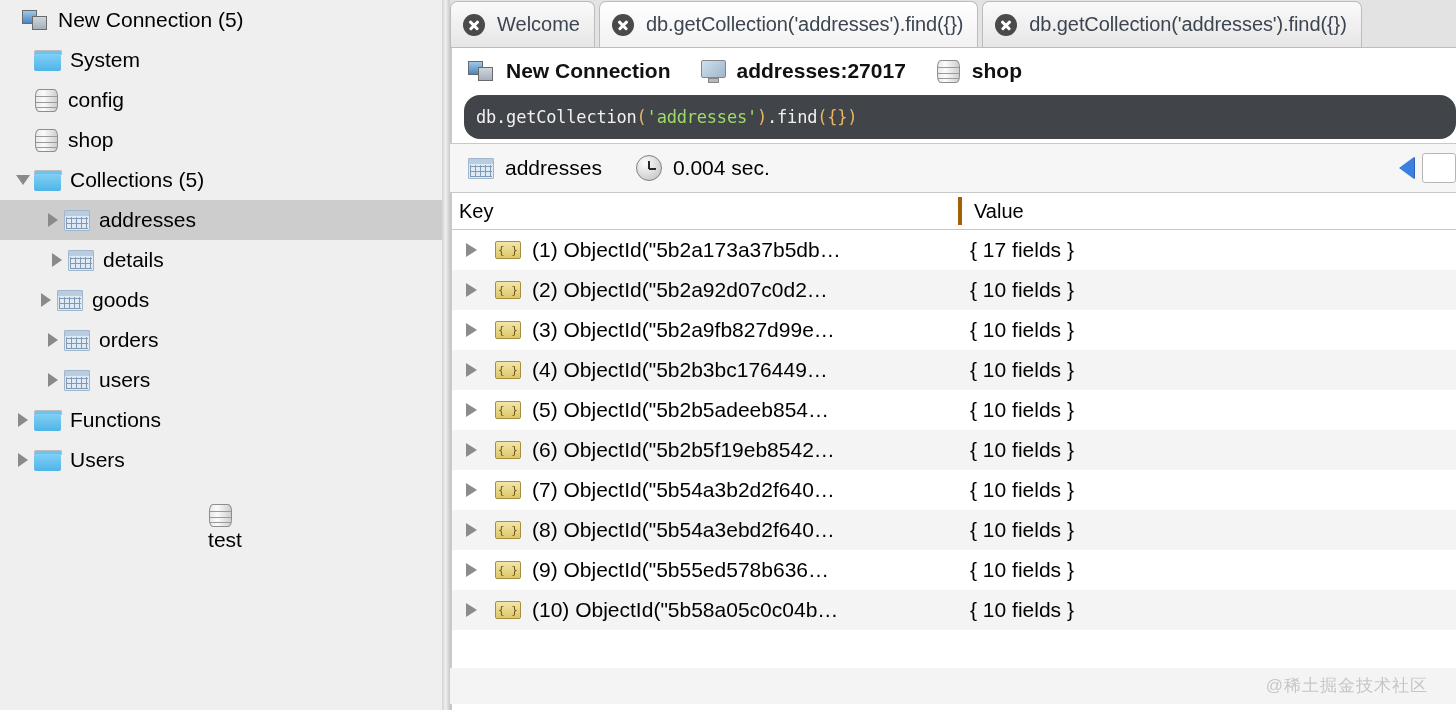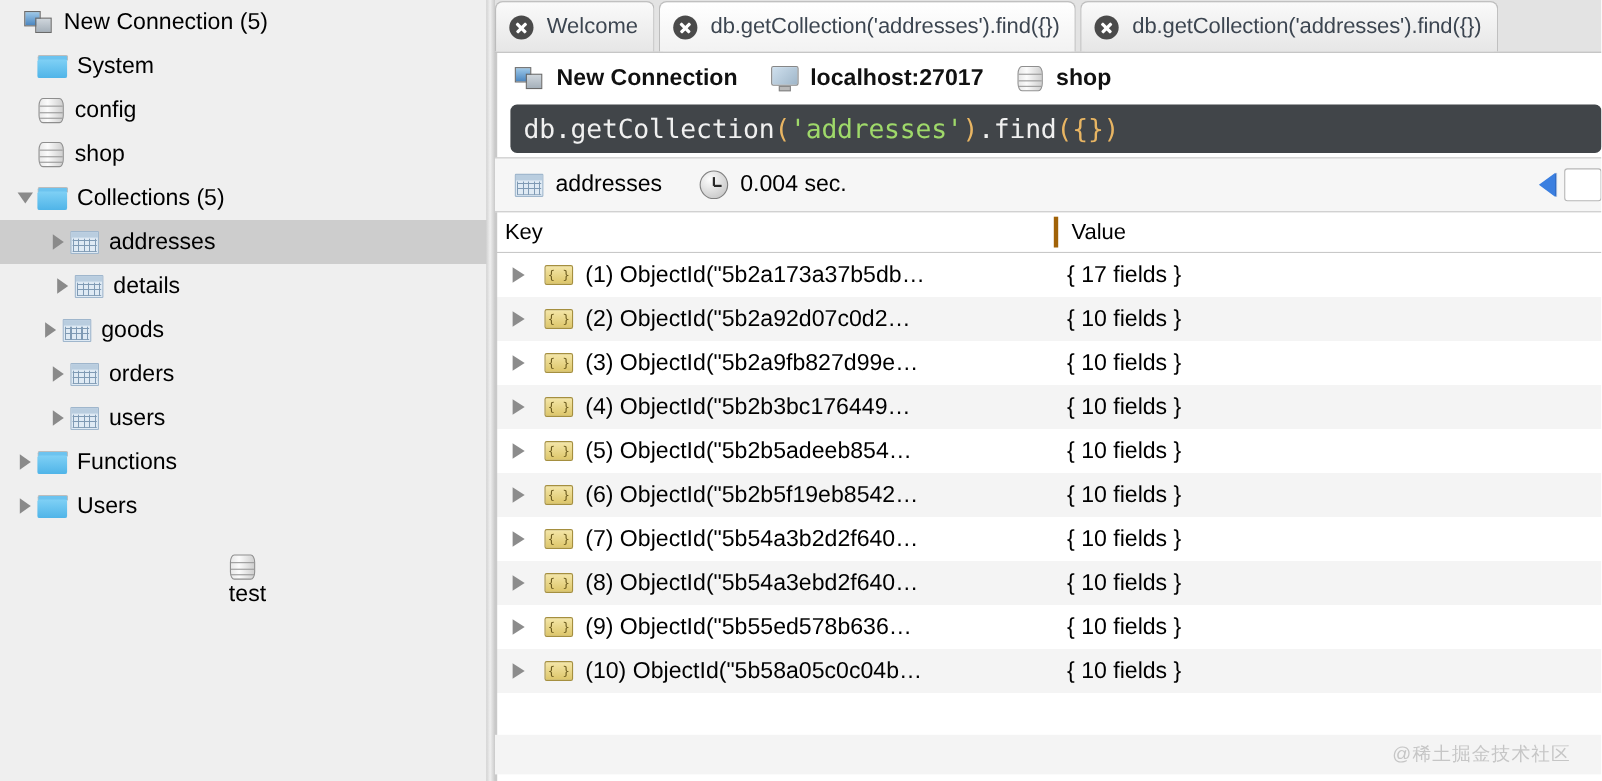--- a/index.html
+++ b/index.html
@@ -202,26 +202,26 @@
   #editorwrap {
     padding: 0 0 0 10px;
     background: #ffffff;
     height: 48px;
     box-sizing: border-box;
   }
   #editor {
     margin-left: 4px;
     height: 44px;
     background: #414549;
-    border-radius: 6px;
+    border-radius: 16px;
     display: flex;
     align-items: center;
     padding-left: 12px;
     font-family: "DejaVu Sans Mono", monospace;
-    font-size: 24px;
+    font-size: 17px;
     letter-spacing: -0.2px;
     white-space: nowrap;
     overflow: hidden;
   }
   .tok-plain  { color: #f0f0f0; }
   .tok-punct  { color: #e8b563; }
   .tok-string { color: #9fd96a; }
 
   
   #resultbar {
@@ -526,21 +526,21 @@
         </span>
         <span class="clabel">New Connection</span>
       </div>
       <div class="crumb">
         <span class="ticon">
           <span class="ic-mon">
               <span class="scr"></span>
               <span class="base"></span>
             </span>
         </span>
-        <span class="clabel">localhost:27017</span>
+        <span class="clabel">addresses:27017</span>
       </div>
       <div class="crumb">
         <span class="ticon">
           <span class="ic-db">
               <span class="cyl"></span>
               <span class="rib r1"></span>
               <span class="rib r2"></span>
               <span class="rib r3"></span>
             </span>
         </span>

